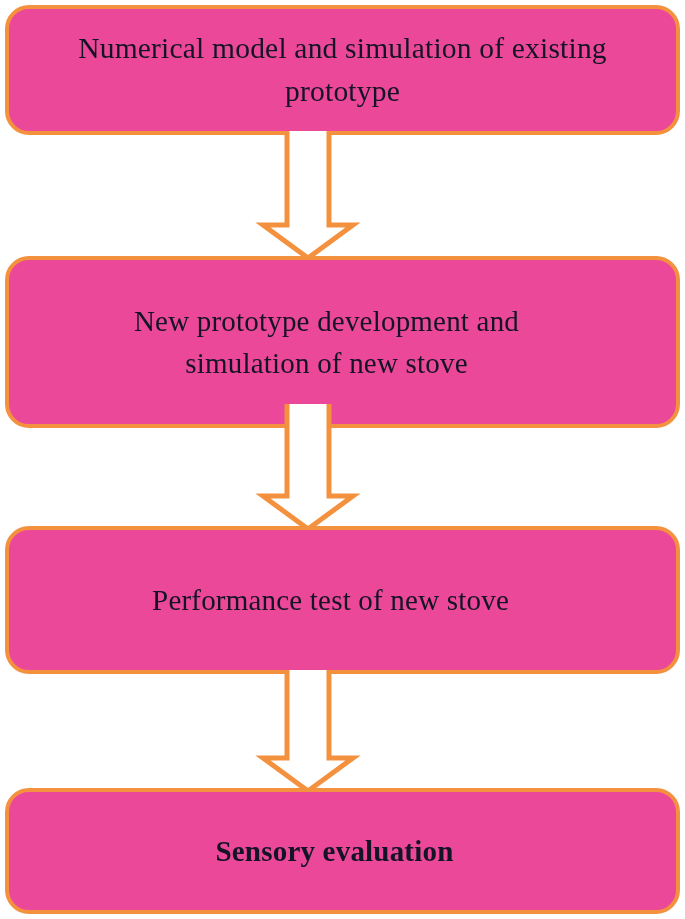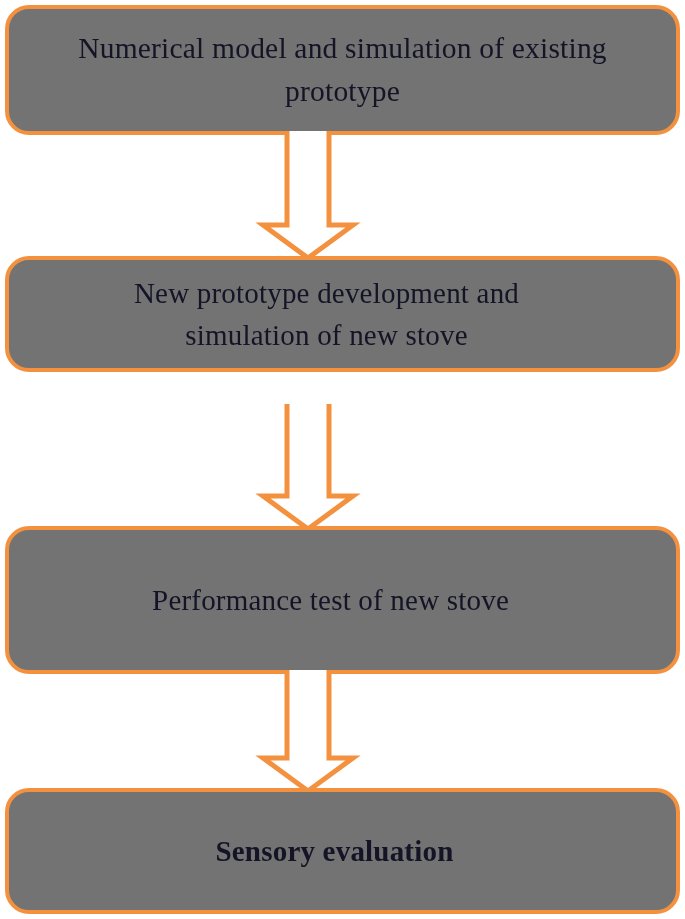--- a/index.html
+++ b/index.html
@@ -19,36 +19,36 @@
     width: 685px;
     height: 919px;
   }
   .stage-box {
     position: absolute;
     left: 5px;
     width: 675px;
     box-sizing: border-box;
     border: 4px solid #f4913f;
     border-radius: 24px;
-    background: #737373;
+    background: #ec4899;
     display: flex;
     align-items: center;
     justify-content: center;
     text-align: center;
   }
   .stage-label {
     color: #141426;
     font-size: 29px;
     line-height: 1.45;
     letter-spacing: 0.2px;
     padding: 0 14px;
     white-space: pre-line;
   }
   .stage-box.box-1 { top: 5px;   height: 130px; }
-  .stage-box.box-2 { top: 256px; height: 116px; }
+  .stage-box.box-2 { top: 256px; height: 172px; }
   .stage-box.box-3 { top: 526px; height: 148px; }
   .stage-box.box-4 { top: 788px; height: 126px; }
 
   .stage-box.box-1 .stage-label { font-size: 29.5px; }
   .stage-box.box-2 .stage-label { transform: translateX(-16px); }
   .stage-box.box-3 .stage-label { transform: translateX(-12px); }
   .stage-box.box-4 .stage-label { transform: translateX(-8px); font-weight: bold; }
 
   .connector-arrow {
     position: absolute;

